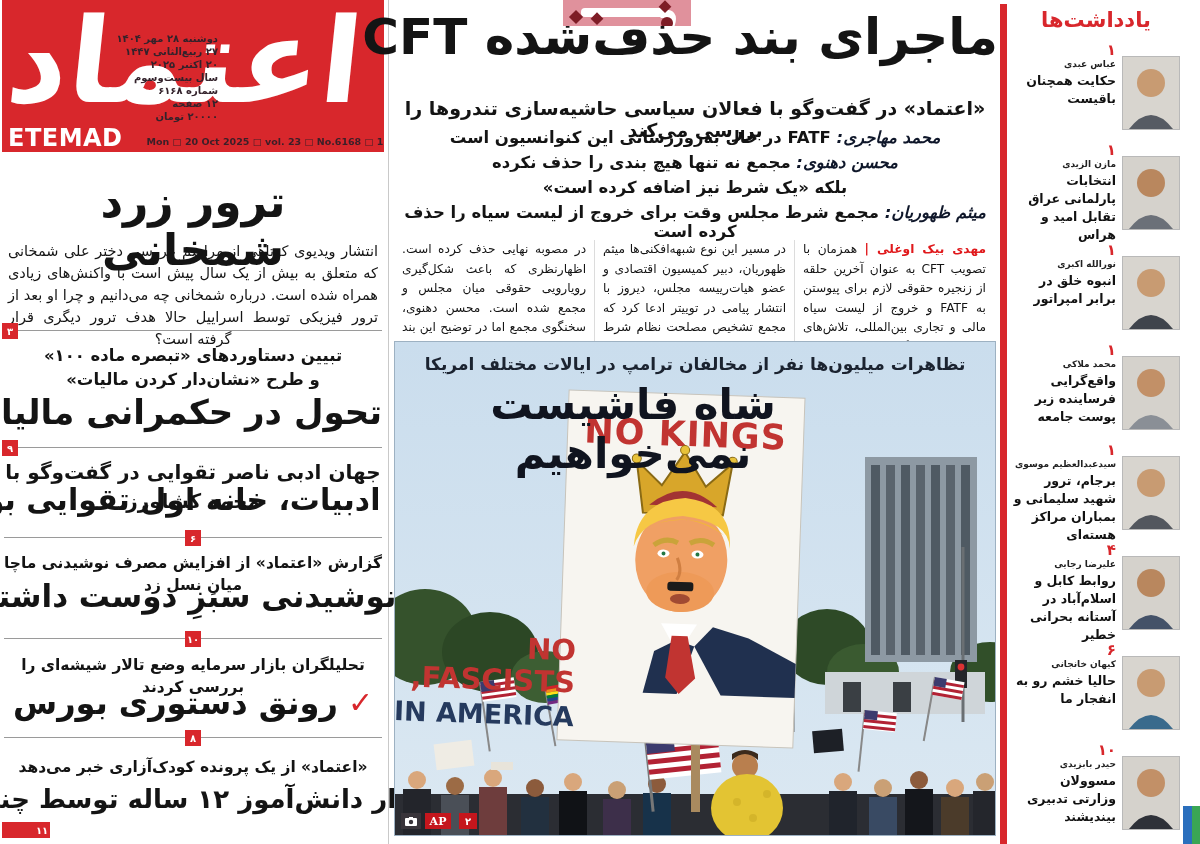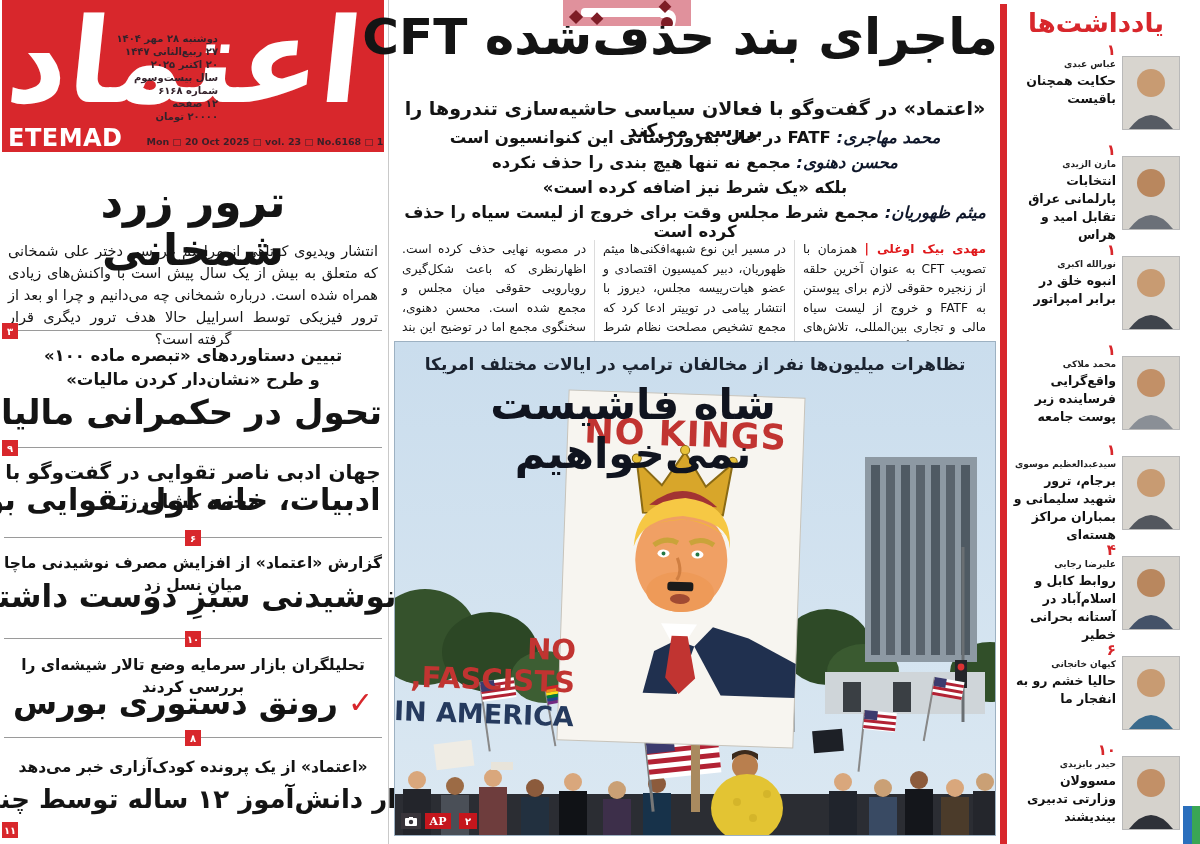--- a/index.html
+++ b/index.html
@@ -50,21 +50,21 @@
   .credit{position:absolute;left:6px;bottom:6px;display:flex;gap:4px;align-items:center;z-index:6;}
   .cam-box{width:20px;height:16px;background:#38343a;display:flex;align-items:center;justify-content:center;}
   .ap-box{min-width:26px;height:16px;background:#c5161d;color:#fff;font-size:11px;font-weight:bold;
           display:flex;align-items:center;justify-content:center;font-family:"DejaVu Serif",serif;}
   .p2-box{width:18px;height:16px;background:#c5161d;color:#fff;font-size:10px;font-weight:bold;
           display:flex;align-items:center;justify-content:center;margin-left:4px;}
   
   .sb-redbar{left:1000px;top:4px;width:7px;height:840px;background:#d8272c;}
   .sidebar{left:1012px;top:0;width:168px;height:844px;background:#fff;}
   .sb-title{position:absolute;left:0;top:8px;width:168px;text-align:center;color:#d8272c;
-            font-size:26px;font-weight:800;}
+            font-size:21px;font-weight:800;}
   .sb-list{position:absolute;left:0;top:42px;width:168px;display:flex;flex-direction:column;}
   .sb-item{direction:rtl;display:flex;gap:6px;height:100px;overflow:hidden;}
   .sb-photo{width:58px;height:74px;border:1px solid #b9b9b9;box-sizing:border-box;flex:0 0 auto;margin-top:14px;background:#d8d5cf;}
   .sb-txt{flex:1;text-align:right;}
   .sb-num{color:#d8272c;font-size:15px;font-weight:800;line-height:16px;}
   .sb-author{font-size:9px;font-weight:bold;color:#222;line-height:12px;margin-bottom:2px;}
   .sb-title2{font-size:12.5px;font-weight:800;line-height:1.45;color:#111;}
   .colorbars{left:1183px;top:806px;width:17px;height:38px;display:flex;}
   .cb-g{width:8px;height:38px;background:#3aa655;}
   .cb-b{width:9px;height:38px;background:#2a6fbd;}
@@ -141,21 +141,21 @@
     <span class="badge bc">۸</span>
   </div>
 
   <div class="abs lkick ctr" style="top:756px;font-size:15.5px;">«اعتماد» از یک پرونده کودک‌آزاری خبر می‌دهد</div>
   <div class="abs lhead" style="top:784px;font-size:26px;">
     <div class="chk-row">
         <span class="chk">✓</span>
         <span class="fa">آزار دانش‌آموز ۱۲ ساله توسط چند مرد</span>
       </div>
   </div>
-  <span class="badge" style="left:2px;top:822px;">۱۱</span>
+  <span class="badge" style="left:2px;top:822px;padding-left:32px;">۱۱</span>
 
   <div class="abs center">
     <div class="pinkbox">
       <svg width="128" height="26" viewBox="0 0 128 26">
         <rect x="18" y="8" width="84" height="9" rx="4" fill="#ffffff"></rect>
         <path d="M100 14 q12 -2 8 10" stroke="#ffffff" stroke-width="8" fill="none" stroke-linecap="round"></path>
         <rect x="8" y="12" width="10" height="10" fill="#7e1d26" transform="rotate(45 13 17)"></rect>
         <rect x="30" y="14" width="9" height="9" fill="#7e1d26" transform="rotate(45 34 18)"></rect>
         <rect x="98" y="2" width="9" height="9" fill="#7e1d26" transform="rotate(45 102 6)"></rect>
         <circle cx="104" cy="23" r="6" fill="#7e1d26"></circle>

